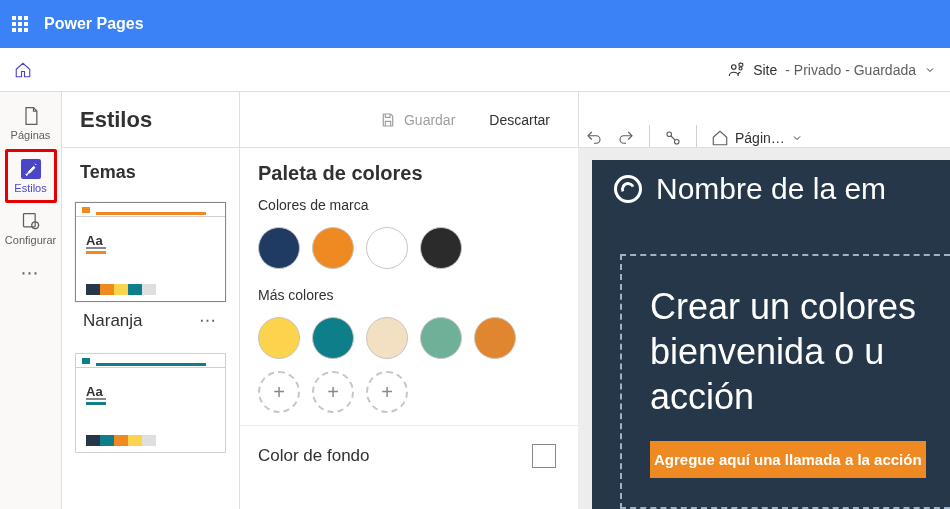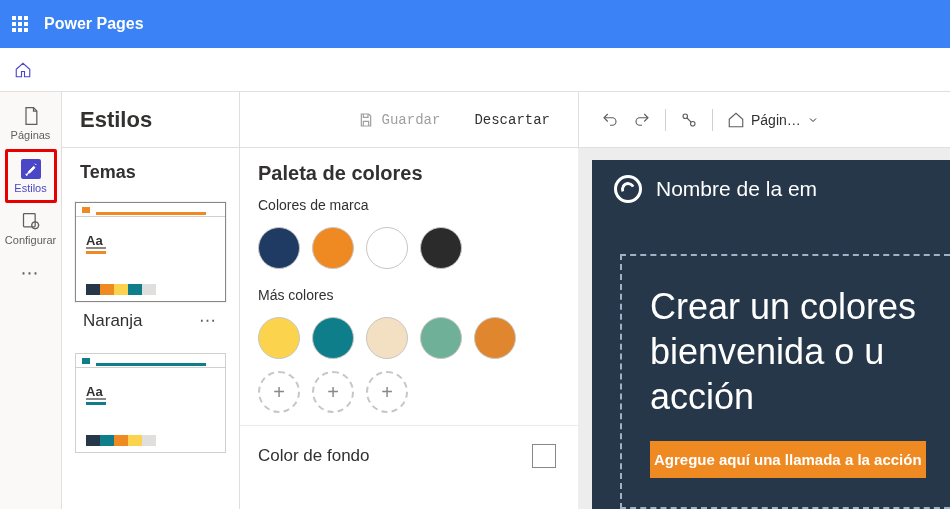--- a/index.html
+++ b/index.html
@@ -36,39 +36,39 @@
   .thumb .aa { position:absolute; top:30px; left:10px; font-size:13px; font-weight:600; }
   .thumb .uline { position:absolute; top:44px; left:10px; width:20px; height:2px; background:#8a8886; }
   .thumb .uline2 { top:48px; height:3px; }
   .thumb .palette { position:absolute; bottom:6px; left:10px; display:flex; gap:0; }
   .thumb .palette span { width:14px; height:11px; display:block; }
   .theme-row { display:flex; align-items:center; justify-content:space-between; padding:0 8px 6px 8px; font-size:17px; }
   .theme-row .dots { letter-spacing:2px; color:#605e5c; cursor:pointer; }
 
   .panel2 { width:338px; background:#fff; display:flex; flex-direction:column; position:relative; }
   .toolbar { height:56px; display:flex; align-items:center; justify-content:flex-end; gap:6px; padding:0 14px; border-bottom:1px solid #e1dfdd; }
-  .btn { height:32px; padding:0 14px; display:flex; align-items:center; gap:8px; background:#fff; border:none; cursor:pointer; font-size:14px; color:#323130; border-radius:2px;font-family:Liberation Mono, monospace; }
+  .btn { height:32px; padding:0 14px; display:flex; align-items:center; gap:8px; background:#fff; border:none; cursor:pointer; font-size:14px; color:#323130; border-radius:2px; }
   .btn.save { color:#a19f9d; }
   .btn.save svg { stroke:#a19f9d; fill:none; width:16px; height:16px; }
   .section-title { font-size:20px; font-weight:600; padding:14px 18px 6px 18px; }
   .sub-label { font-size:14px; padding:6px 18px; }
   .swatch-row { display:flex; gap:12px; padding:8px 18px 12px 18px; flex-wrap:wrap; }
   .swatch { width:42px; height:42px; border-radius:50%; border:1px solid #c8c6c4; cursor:pointer; }
   .swatch.add { border:2px dashed #c8c6c4; background:#fff; display:flex; align-items:center; justify-content:center; color:#8a8886; font-size:20px; }
   .bg-row { display:flex; align-items:center; justify-content:space-between; padding:18px 22px 14px 18px; border-top:1px solid #edebe9; }
   .bg-swatch { width:24px; height:24px; border:1px solid #8a8886; background:#fff; }
 
   .preview { flex:1; background:#fff; display:flex; flex-direction:column; position:relative; }
-  .preview-controls { height:56px; display:flex; align-items:center; gap:14px; padding:0 22px; border-bottom:1px solid #e1dfdd; border-left:1px solid #e1dfdd; }
+  .preview-controls { height:56px; display:flex; align-items:flex-end; gap:14px; padding:0 6px; border-bottom:1px solid #e1dfdd; border-left:1px solid #e1dfdd; }
   .pc-icon { width:18px; height:18px; stroke:#605e5c; fill:none; stroke-width:1.5; }
   .pc-sep { width:1px; height:22px; background:#d2d0ce; }
   .pc-home { display:flex; align-items:center; gap:6px; color:#323130; }
   .canvas { flex:1; background:#ededed; padding:12px 0 0 14px; }
   .site { background:#fff; height:100%; position:relative; overflow:hidden; }
-  .site-header { height:58px; background:#26374a; color:#fff; display:flex; align-items:center; gap:14px; padding-left:22px; font-size:21px; font-weight:300; }
+  .site-header { height:58px; background:#26374a; color:#fff; display:flex; align-items:center; gap:14px; padding-left:22px; font-size:30px; font-weight:300; }
   .logo-circ { width:28px; height:28px; border:3px solid #fff; border-radius:50%; position:relative; }
   .logo-circ::after { content:""; position:absolute; inset:4px; border:3px solid #fff; border-radius:50%; border-right-color:transparent; border-bottom-color:transparent; transform:rotate(20deg); }
   .hero { background:#26374a; margin:0; height:calc(100% - 58px); padding:36px 0 0 28px; color:#fff; position:relative; }
   .hero-inner { border:2px dashed #9fb3c8; padding:28px 0 28px 28px; height:100%; border-right:none; }
   .hero h1 { font-size:36px; font-weight:300; line-height:1.25; }
   .cta { margin-top:22px; display:inline-block; background:#ef8a22; color:#fff; padding:10px 4px; font-size:15px; font-weight:600; }
 
   
   .middle { display:flex; flex:1; }
   .col { display:flex; flex-direction:column; }
@@ -88,20 +88,35 @@
       <span></span>
       <span></span>
   </div>
   <div class="brand">Power Pages</div>
 </div>
 
 <div class="subbar">
   <div>
     <svg class="home-icon" viewBox="0 0 24 24">
         <path d="M3 11 L12 3 L21 11 V21 H14 V14 H10 V21 H3 Z"></path>
+      </svg>
+  </div>
+  <div class="subbar-right">
+    <svg class="site-icon" viewBox="0 0 24 24" stroke-width="1.5">
+      <circle cx="9" cy="8" r="3"></circle>
+        <path d="M3 20c0-3 3-5 6-5s6 2 6 5"></path>
+      <circle cx="18" cy="10" r="2"></circle>
+        <path d="M15 18c0-2 2-3 3-3"></path>
+      <rect x="16" y="3" width="5" height="4" rx="1"></rect>
+        <path d="M18 3v-1"></path>
+    </svg>
+    <span>Site</span>
+    <span style="color:#605e5c;"> - Privado - Guardada</span>
+    <svg class="chev" viewBox="0 0 24 24" stroke-width="2">
+        <path d="M6 9l6 6 6-6"></path>
       </svg>
   </div>
 </div>
 
 <div class="workspace">
   <div class="rail">
     <div class="rail-item">
       <svg class="rail-icon" viewBox="0 0 24 24">
           <path d="M6 2h9l4 4v16H6z"></path>
           <path d="M15 2v4h4"></path>

